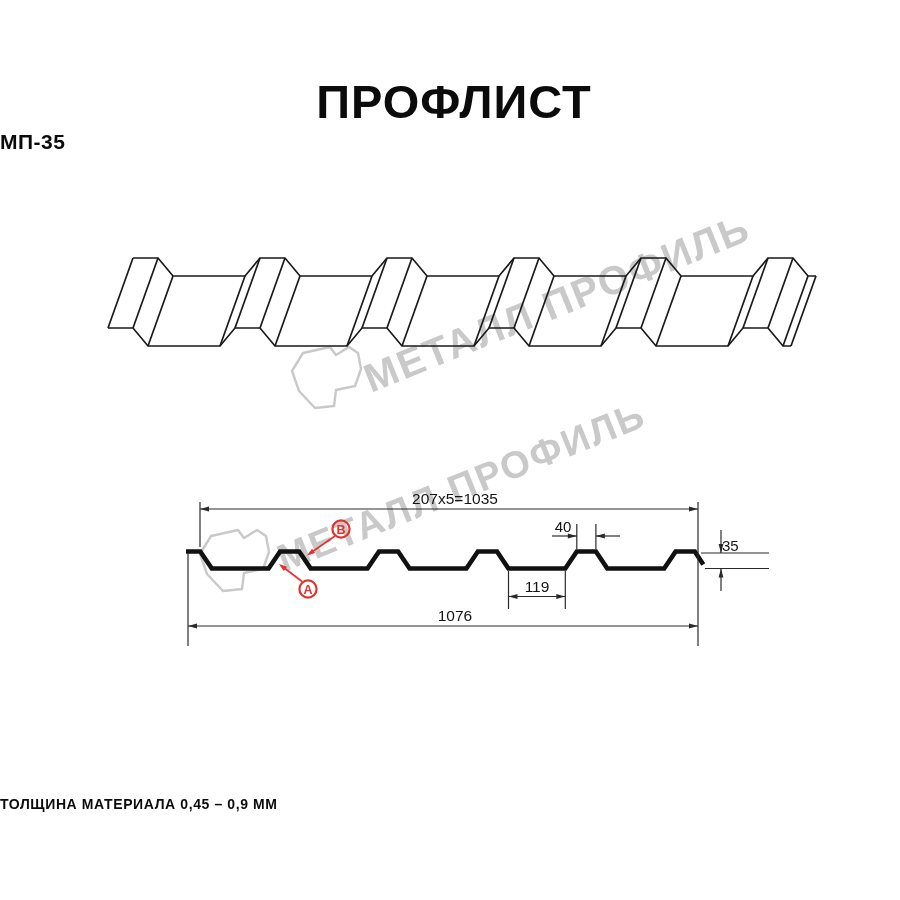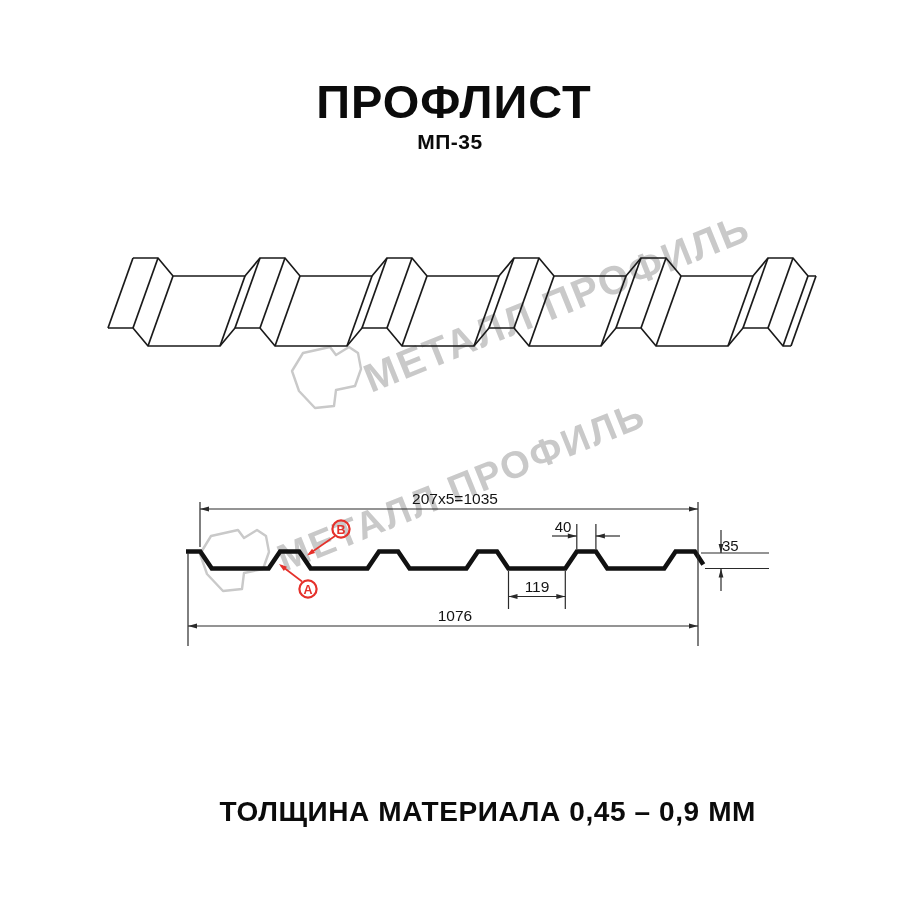--- a/index.html
+++ b/index.html
@@ -1,24 +1,24 @@
 <!DOCTYPE html>
 <html><head>
 <meta charset="utf-8">
 <style>
   html,body{margin:0;padding:0;}
   body{width:900px;height:900px;position:relative;background:#ffffff;overflow:hidden;
        font-family:"Liberation Sans", sans-serif;}
   .stage{position:absolute;left:0;top:0;width:900px;height:900px;}
   .title{position:absolute;left:4px;top:74px;width:900px;text-align:center;
          font-size:47px;font-weight:800;letter-spacing:1px;color:#0b0b0b;}
-  .subtitle{position:absolute;left:0;top:130px;width:900px;text-align:center;
+  .subtitle{position:absolute;left:0;top:130px;width:900px;
          font-size:21px;font-weight:600;letter-spacing:0.5px;color:#0b0b0b;}
-  .caption{position:absolute;left:0;top:796px;width:756px;text-align:right;
-         font-size:28px;font-weight:600;letter-spacing:0.6px;color:#0b0b0b;}
+  .caption{position:absolute;left:0;top:796px;width:756px;text-align:left;
+         font-size:14px;font-weight:600;letter-spacing:0.6px;color:#0b0b0b;}
   svg{position:absolute;left:0;top:0;}
   svg text{font-family:"Liberation Sans", sans-serif;}
   .dimtxt{font-size:15.5px;fill:#141414;}
   .dimtxt-s{font-size:15px;fill:#141414;}
   .wmtext{font-size:40px;font-weight:700;fill:#c9c9c9;letter-spacing:2px;}
   .wmtext2{font-size:38px;font-weight:700;fill:#c9c9c9;letter-spacing:2px;}
   .annletter{font-size:12.5px;font-weight:700;}
 </style>
 </head>
 <body>

